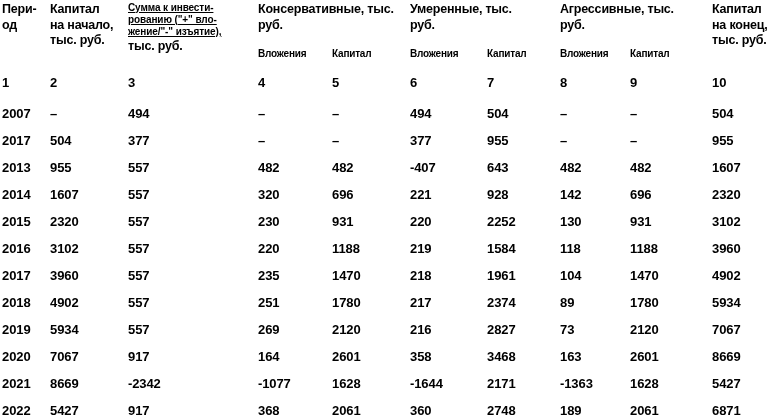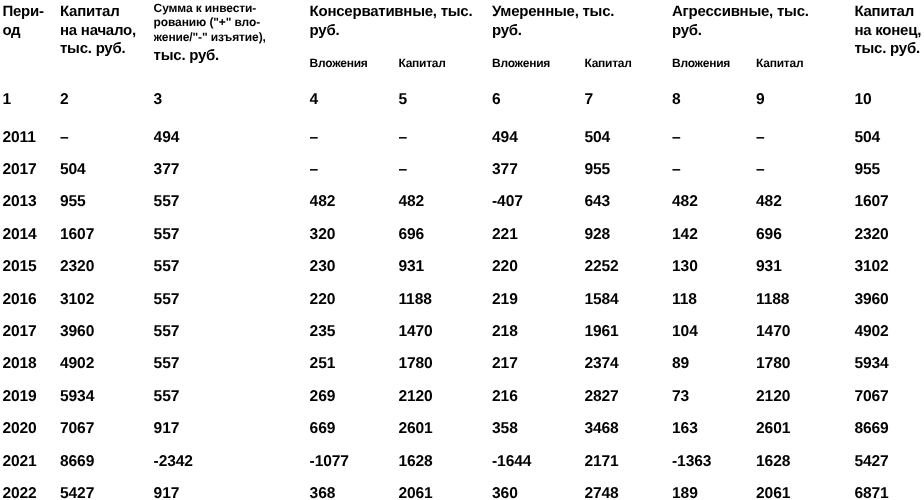--- a/index.html
+++ b/index.html
@@ -7,21 +7,21 @@
   body { padding:2px 0 0 2px; font-family:"Liberation Sans", sans-serif; color:#000; }
   table { border-collapse:collapse; table-layout:fixed; width:768px; }
   th, td {
     text-align:left; vertical-align:top; padding:0;
     font-weight:700; color:#000; overflow:hidden;
   }
   tr.group-row th {
     height:42px; font-size:12.5px; line-height:15.5px;
     letter-spacing:-0.2px; white-space:pre-line;margin-left:40px;
   }
-  .sum-small { display:block; font-size:10px; line-height:12px; letter-spacing:-0.1px; white-space:pre-line; }
+  .sum-small { display:block; font-size:10px; line-height:12px; letter-spacing:-0.1px; white-space:pre-line;text-decoration:underline; }
   .sum-unit  { display:block; font-size:12.5px; line-height:16px; }
   tr.sub-row th { height:28px; font-size:10px; letter-spacing:-0.2px; padding-top:4px; }
   tr.num-row th { height:30px; font-size:13px; padding-top:3px; }
   tbody td { height:27px; font-size:13px; padding-top:4px; letter-spacing:-0.1px; }
 </style>
 </head>
 <body>
 
 <table>
   <colgroup>
@@ -72,21 +72,21 @@
       <th>5</th>
       <th>6</th>
       <th>7</th>
       <th>8</th>
       <th>9</th>
       <th>10</th>
     </tr>
   </thead>
   <tbody>
       <tr>
-    <td>2011</td>
+    <td>2007</td>
     <td>–</td>
     <td>494</td>
     <td>–</td>
     <td>–</td>
     <td>494</td>
     <td>504</td>
     <td>–</td>
     <td>–</td>
     <td>504</td>
   </tr>
@@ -183,21 +183,21 @@
     <td>216</td>
     <td>2827</td>
     <td>73</td>
     <td>2120</td>
     <td>7067</td>
   </tr>
       <tr>
     <td>2020</td>
     <td>7067</td>
     <td>917</td>
-    <td>669</td>
+    <td>164</td>
     <td>2601</td>
     <td>358</td>
     <td>3468</td>
     <td>163</td>
     <td>2601</td>
     <td>8669</td>
   </tr>
       <tr>
     <td>2021</td>
     <td>8669</td>

